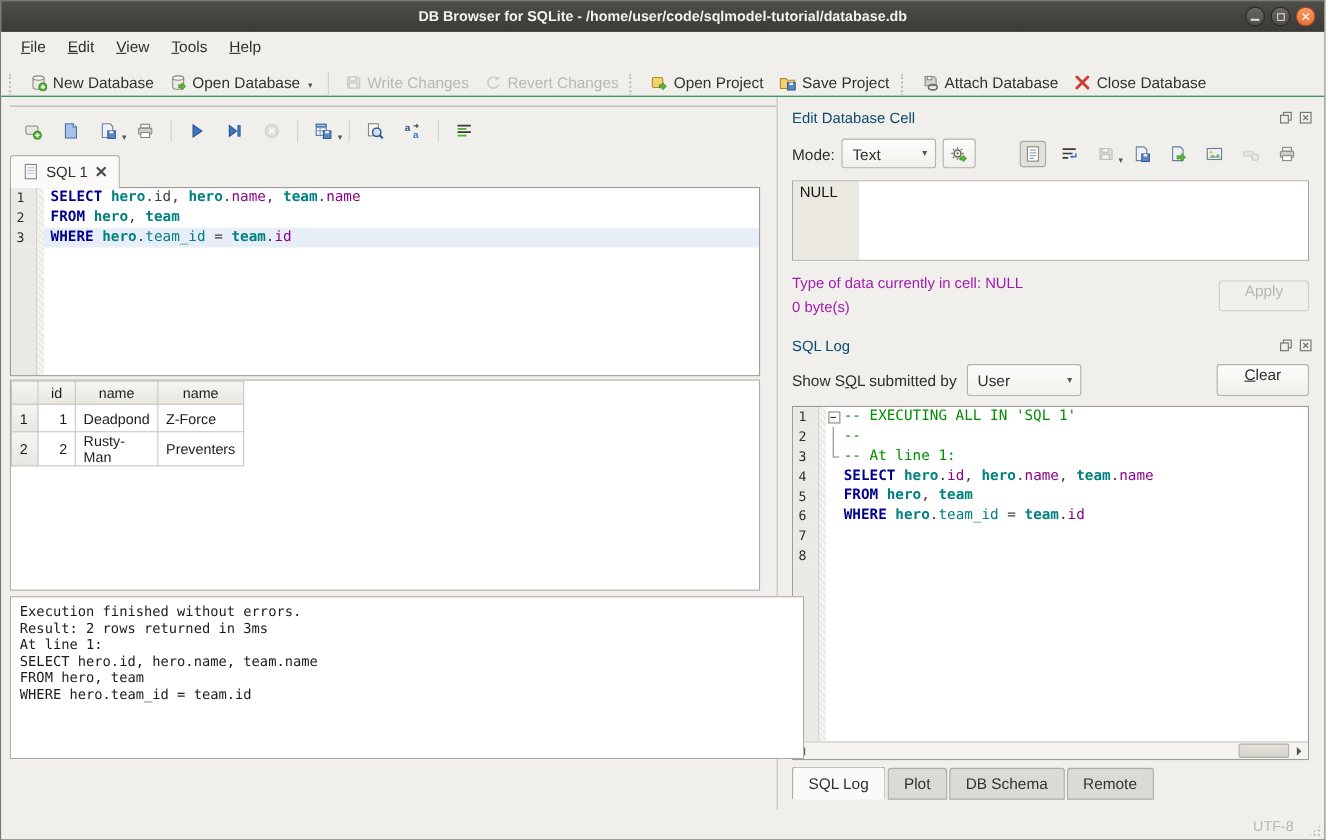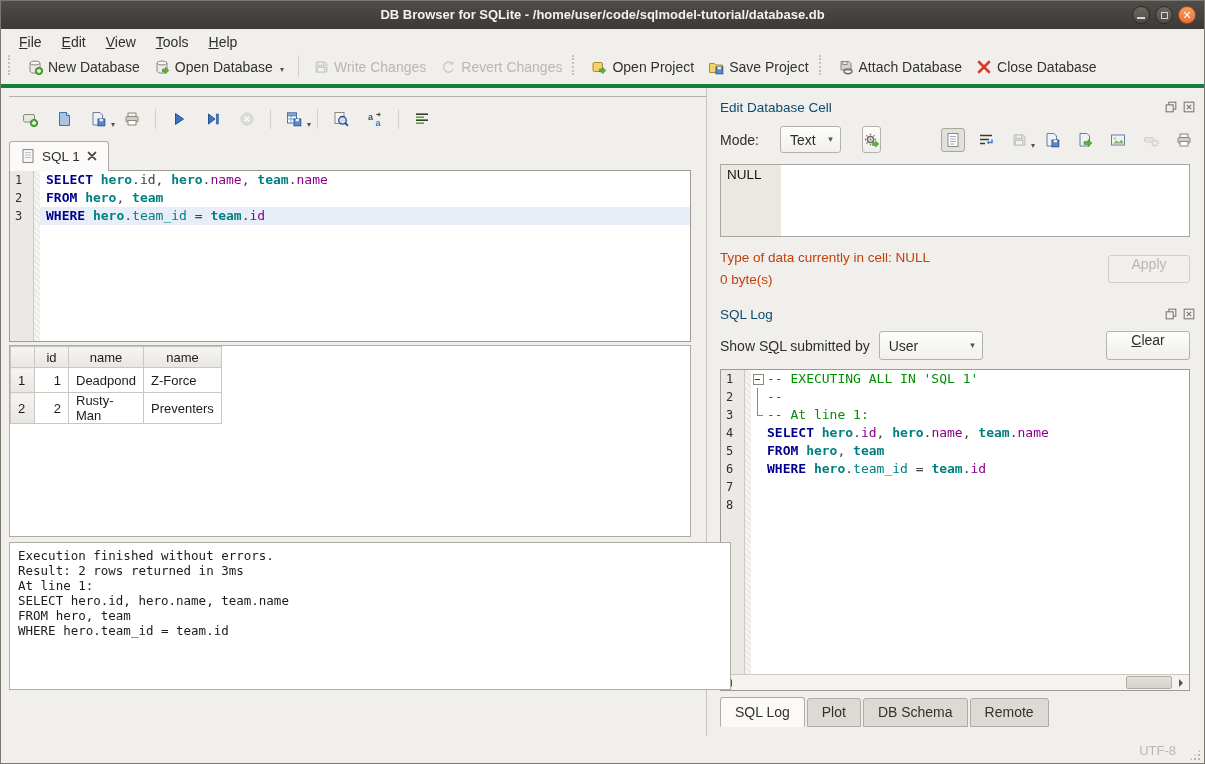--- a/index.html
+++ b/index.html
@@ -17,21 +17,21 @@
   .wbtn .g-min { width:8px; height:2px; background:#d8d6d2; margin-top:6px; }
   .wbtn .g-max { width:7px; height:7px; border:1.5px solid #d8d6d2; }
   .wbtn .g-close { color:#fff; font-size:11px; font-weight:bold; line-height:1; font-family:"DejaVu Sans",sans-serif; }
 
   
   .menubar { height:26px; display:flex; align-items:center; padding:0 8px; background:#f0efeb; }
   .menu-item { display:inline-block; padding:3px 10px; font-size:14px; color:#2f2e2b; }
   .menu-item::first-letter { text-decoration:underline; }
 
   
-  .toolbar { height:33px; display:flex; align-items:flex-start; padding:0 4px; background:#f0efeb; border-bottom:4px solid #15803d; }
+  .toolbar { height:33px; display:flex; align-items:flex-end; padding:0 4px; background:#f0efeb; border-bottom:1px solid #15803d; }
   .thandle { width:5px; height:20px; border-left:2px dotted #c4c2ba; margin:0 7px 0 3px; }
   .tsep { width:1px; height:22px; background:#d2d0c9; margin:0 7px; }
   .tbtn { display:flex; align-items:center; gap:5px; padding:4px 7px; border-radius:3px; font-size:14px; color:#33322e; position:relative; }
   .tbtn.disabled { color:#b9b7b1; }
   .tbtn.disabled .icon svg { opacity:.38; filter:grayscale(.9); }
   .icon { width:16px; height:16px; display:inline-block; position:relative; flex:none; }
   .icon svg { display:block; }
   .caret { font-size:8px; color:#55534e; margin-left:2px; align-self:flex-end; line-height:1; padding-bottom:1px; }
 
   
@@ -103,21 +103,21 @@
   .flaticon { width:24px; height:24px; display:flex; align-items:center; justify-content:center; position:relative; }
   .flaticon.active { background:#e2e0da; border:1px solid #a9a79f; border-radius:3px; }
   .flaticon.disabled svg { opacity:.45; filter:grayscale(.9); }
   .flaticon .caret { position:absolute; right:-4px; bottom:1px; }
 
   
   .cell-editor { margin-top:11px; width:470px; height:73px; border:1px solid #a8a6a0; background:#fff; display:flex; }
   .null-gutter { width:60px; background:#ebe8e2; font-size:13.5px; color:#151513; padding:2px 0 0 6px; }
   .cell-body { flex:1; background:#fff; }
   .cell-info { margin-top:10px; width:470px; display:flex; align-items:center; }
-  .cell-info .lines div { font-size:13.5px; color:#c2410c; line-height:22px; }
+  .cell-info .lines div { font-size:13.5px; color:#a21caf; line-height:22px; }
   .apply-btn { width:82px; margin-left:auto; }
 
   
   .log-controls { margin-top:7px; width:470px; }
   .log-box { margin-top:9px; width:470px; height:322px; border:1px solid #9d9b93; background:#fff; display:flex; flex-direction:column; overflow:hidden; }
   .log-lines { flex:1; display:flex; flex-direction:column; overflow:hidden; }
   .log-line { display:flex; height:18px; flex:none; }
   .log-line.fill { flex:1; height:auto; }
   .fold { width:14px; flex:none; position:relative; }
   .fold.minus::before { content:""; position:absolute; left:2px; top:4px; width:9px; height:9px; border:1px solid #8a887f; background:#fdfdfc; }
@@ -467,21 +467,21 @@
             </span>
           <span class="dicon icon" id="cellclose">
               <svg width="14" height="14" viewBox="0 0 16 16">
                 <rect x="2.5" y="2.5" width="11" height="11" fill="none" stroke="#77756e" stroke-width="1.2"></rect>
                 <path d="M5.5 5.5l5 5M10.5 5.5l-5 5" stroke="#77756e" stroke-width="1.3"></path>
               </svg>
             </span>
         </span>
       </div>
 
-      <div class="row" style="margin-top:9px; gap:21px;">
+      <div class="row" style="margin-top:9px; gap:6px;">
         <span class="label14">Mode:</span>
         <div class="combo" style="width:86px;">
           <span>Text</span>
           <span class="caret">▾</span>
         </div>
         <div class="iconbtn" id="importbtn">
             <span class="icon">
               <svg width="16" height="16" viewBox="0 0 16 16">
                 <circle cx="6.5" cy="7.5" r="3.1" fill="none" stroke="#6d6b64" stroke-width="1.5"></circle>
                 <circle cx="6.5" cy="7.5" r="1" fill="#6d6b64"></circle>

